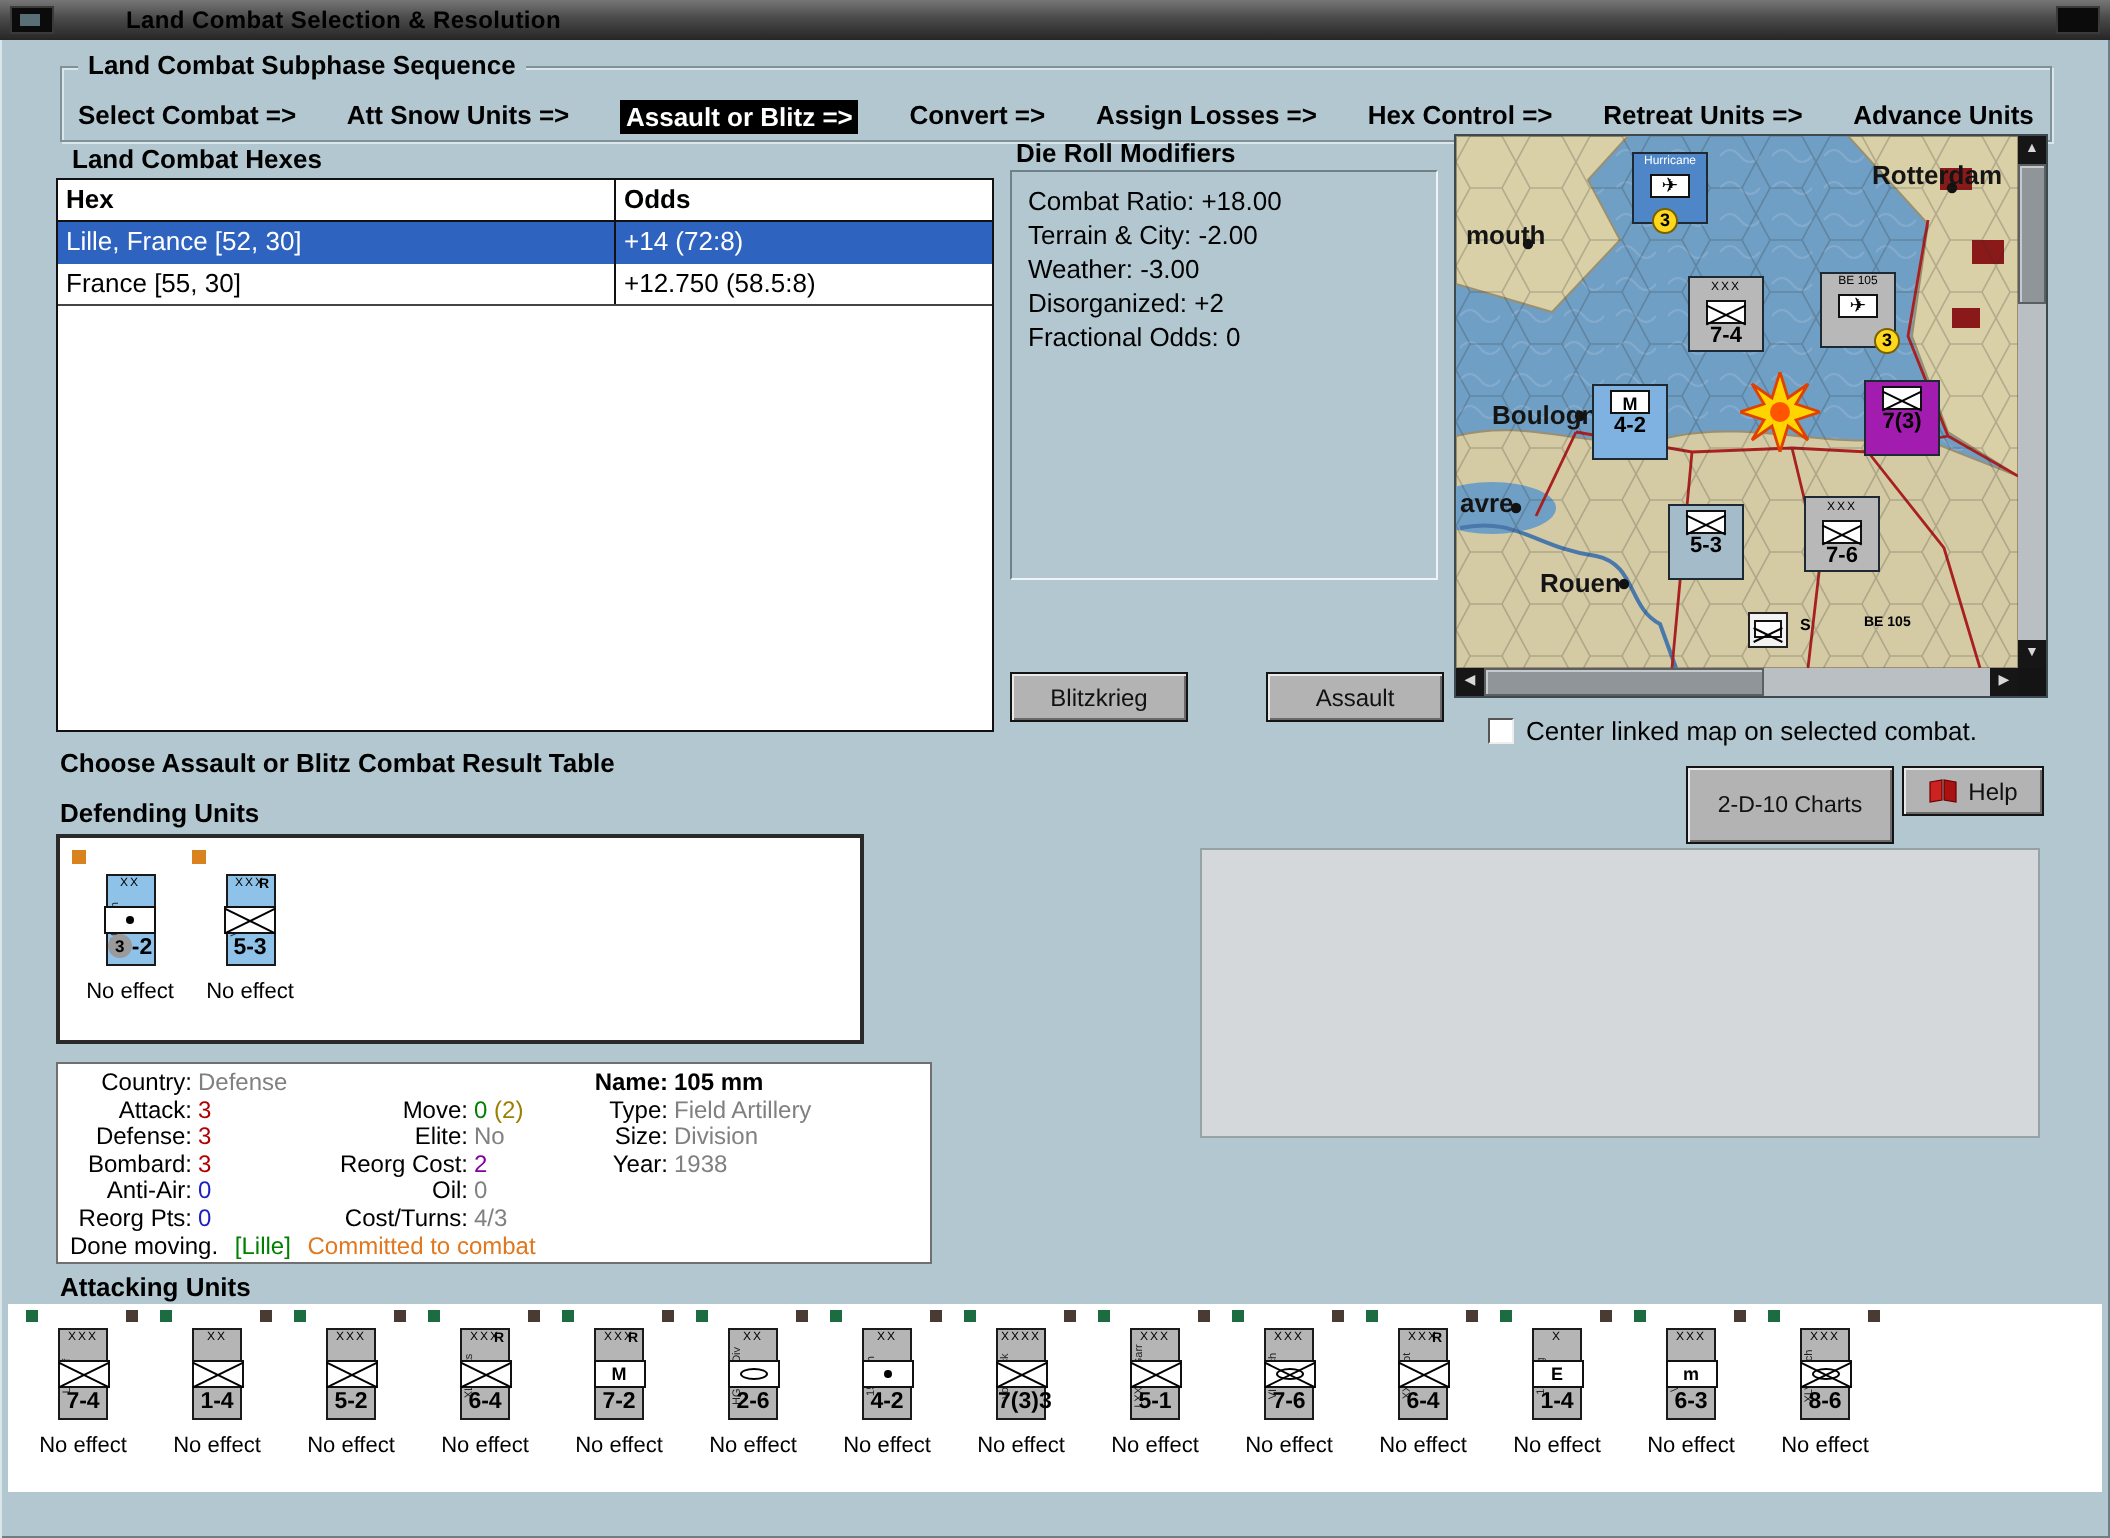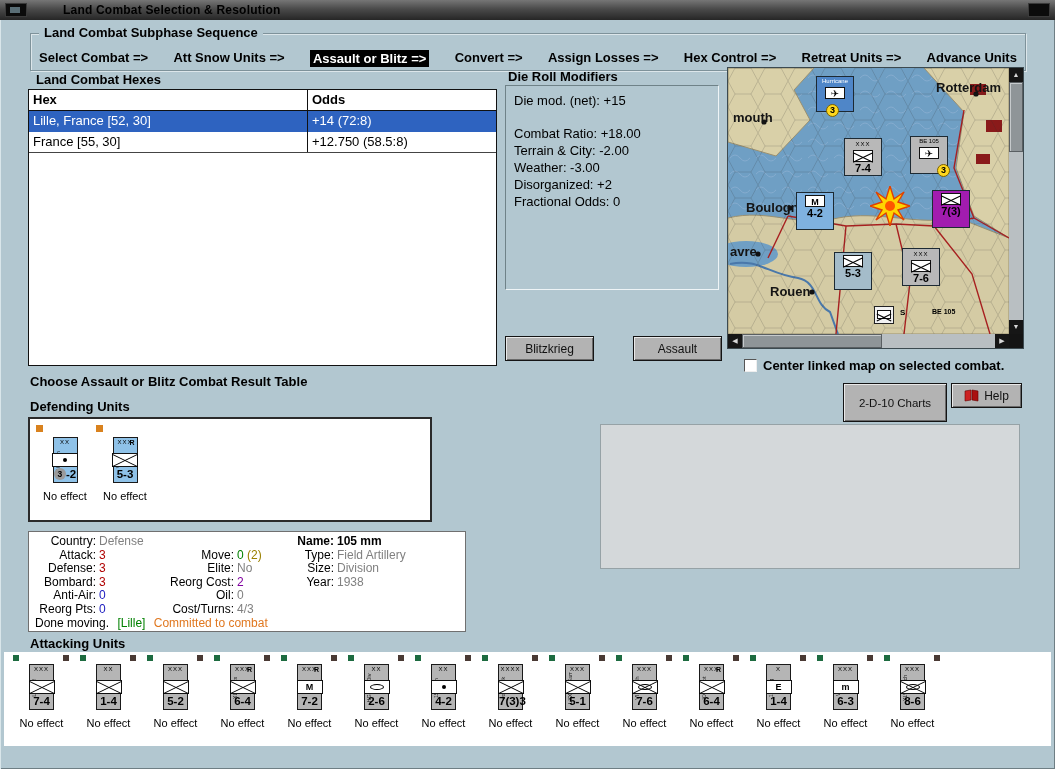--- a/index.html
+++ b/index.html
@@ -71,21 +71,21 @@
   .btn { position:absolute; background:#b3b3b3; border:1px solid #141414;
          box-shadow: inset 1px 1px 0 #e9e9e9, inset -1px -1px 0 #6a6a6a;
          font-size:12px; color:#111; display:flex; align-items:center; justify-content:center; gap:5px; }
   .btn-blitz { left:505px; top:336px; width:89px; height:25px; }
   .btn-assault { left:633px; top:336px; width:89px; height:25px; }
   .btn-charts { left:843px; top:383px; width:104px; height:39px; font-size:11.5px; }
   .btn-help { left:951px; top:383px; width:71px; height:25px; }
 
   .cbrow { position:absolute; left:744px; top:358px; display:flex; align-items:center; gap:6px; }
   .cb { width:13px; height:13px; background:#fff; border:1px solid; border-color:#555 #eee #eee #555; }
-  .cb-label { font-size:13px; font-weight:bold; }
+  .cb-label { font-size:13px; font-weight:normal; }
 
   
   .counter { position:relative; width:25px; height:46px; margin:0 auto; border:1px solid #1a1a1a; }
   .c-blue { background:#8fc2e8; } .c-gray { background:#b5b5b5; }
   .cname { position:absolute; left:-16px; top:20px; width:40px; font-size:5.5px; line-height:6px; text-align:center;
            transform:rotate(-90deg); color:#222; white-space:nowrap; }
   .csize { position:absolute; top:1px; left:0; right:0; text-align:center; font-size:6px; letter-spacing:1px; line-height:6px; }
   .cr { position:absolute; top:1px; right:2px; font-size:7px; font-weight:bold; line-height:7px; }
   .csym { position:absolute; left:50%; top:15px; transform:translateX(-50%); width:26px; height:14px; background:#fff; border:1px solid #111; }
   .sym-x::before, .sym-x::after { content:""; position:absolute; left:-2px; right:-2px; top:6px; height:1px; background:#000; }
@@ -161,21 +161,20 @@
       <div class="c2">+14 (72:8)</div>
     </div>
     <div class="hrow plain">
       <div class="c1">France [55, 30]</div>
       <div class="c2">+12.750 (58.5:8)</div>
     </div>
   </div>
 
   <span class="sec-label" style="left:508px; top:69px;">Die Roll Modifiers</span>
   <div class="mods">
-    <div class="mods-net">Die mod. (net): +15</div>
     <div>Combat Ratio: +18.00</div>
     <div>Terrain &amp; City: -2.00</div>
     <div>Weather: -3.00</div>
     <div>Disorganized: +2</div>
     <div>Fractional Odds: 0</div>
   </div>
 
   <div class="map">
     <div class="map-view">
       <svg width="281" height="266" viewBox="0 0 281 266">

